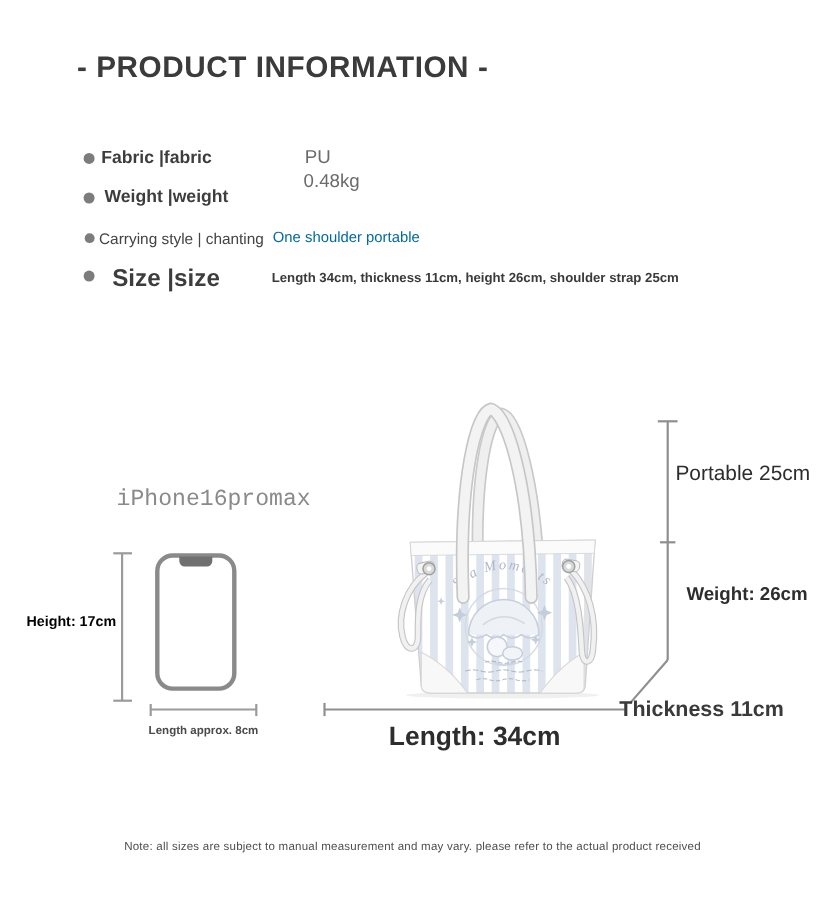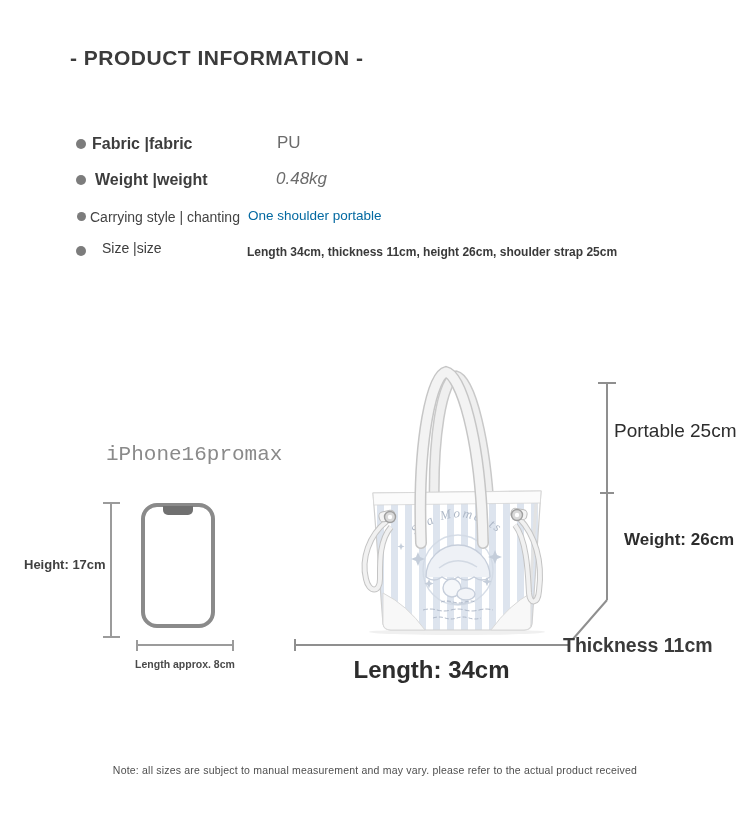--- a/index.html
+++ b/index.html
@@ -5,40 +5,40 @@
   * { margin:0; padding:0; box-sizing:border-box; }
   html,body { background:#ffffff; }
   body {
     width:750px; height:832px; position:relative; overflow:hidden;
     font-family:"Liberation Sans", sans-serif; color:#3c3c3c;
   }
   .abs { position:absolute; }
 
   
   .page-title {
-    left:70px; top:46px; font-size:21px; font-weight:800;
+    left:70px; top:46px; font-size:27px; font-weight:800;
     letter-spacing:.5px; color:#3b3b3b; white-space:nowrap;
   }
 
   
   .bullet {
     width:10px; height:10px; border-radius:50%; background:#7c7c7c;
   }
   .spec-label { color:#3d3d3d; white-space:nowrap; }
   .spec-value { color:#666; white-space:nowrap; }
   .lbl-lg { font-size:16px; font-weight:bold; }
   .lbl-md { font-size:14px; font-weight:normal; color:#444; }
-  .lbl-xl { font-size:14px; font-weight:normal; }
+  .lbl-xl { font-size:22px; font-weight:bold; }
   .val-lg { font-size:17px; color:#6b6b6b; }
   .val-md { font-size:13.5px; color:#0369a1; }
   .val-sm { font-size:12px; font-weight:bold; color:#3a3a3a; }
 
   
   .phone-name { left:106px; top:443px; font-size:21px; color:#8a8a8a; white-space:nowrap;font-family:Liberation Mono, monospace; }
-  .phone-h    { left:24px;  top:557px; font-size:13px; font-weight:bold; color:#404040; }
+  .phone-h    { left:24px;  top:557px; font-size:13px; font-weight:bold; color:#000000; }
   .phone-l    { left:133px; top:658px; width:104px; text-align:center; font-size:10.5px; font-weight:bold; color:#4a4a4a; }
   .bag-portable  { left:614px; top:420px; font-size:19px; font-weight:normal; color:#2d2d2d; white-space:nowrap; }
   .bag-height    { left:624px; top:530px; font-size:17px; font-weight:bold; color:#2d2d2d; white-space:nowrap; }
   .bag-thickness { left:563px; top:634px; font-size:19.5px; font-weight:bold; color:#3a3a3a; white-space:nowrap; }
   .bag-length    { left:295px; top:656px; width:273px; text-align:center; font-size:24px; font-weight:bold; color:#2d2d2d; }
 
   
   .phone-body {
     left:141px; top:503px; width:74px; height:125px;
     border:4px solid #8a8a8a; border-radius:16px; background:#fff;
@@ -63,21 +63,21 @@
 <div class="abs page-title">- PRODUCT INFORMATION -</div>
 
 <div>
 
   <span class="abs bullet" style="left:76px; top:139px;"></span>
   <div class="abs spec-label lbl-lg" style="left:92px; top:135px;">Fabric |fabric</div>
   <div class="abs spec-value val-lg" style="left:277px; top:133px;">PU</div>
 
   <span class="abs bullet" style="left:76px; top:175px;"></span>
   <div class="abs spec-label lbl-lg" style="left:95px; top:171px;">Weight |weight</div>
-  <div class="abs spec-value val-lg" style="left:276px; top:169px;font-style:italic;">0.48kg</div>
+  <div class="abs spec-value val-lg" style="left:276px; top:155px;">0.48kg</div>
 
   <span class="abs bullet" style="left:77px; top:212px; width:9px; height:9px;"></span>
   <div class="abs spec-label lbl-md" style="left:90px; top:209px;">Carrying style | chanting</div>
   <div class="abs spec-value val-md" style="left:248px; top:208px;">One shoulder portable</div>
 
   <span class="abs bullet" style="left:76px; top:246px;"></span>
   <div class="abs spec-label lbl-xl" style="left:102px; top:240px;">Size |size</div>
   <div class="abs spec-value val-sm" style="left:247px; top:245px;">Length 34cm, thickness 11cm, height 26cm, shoulder strap 25cm</div>
 </div>
 

